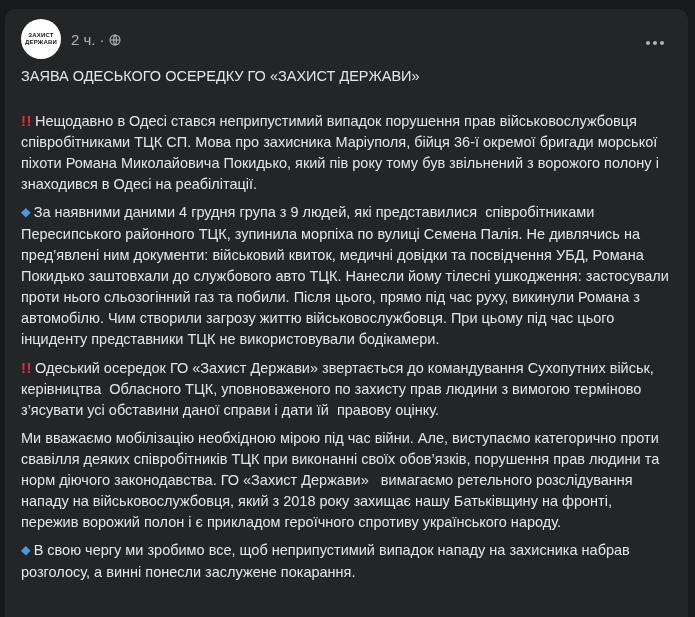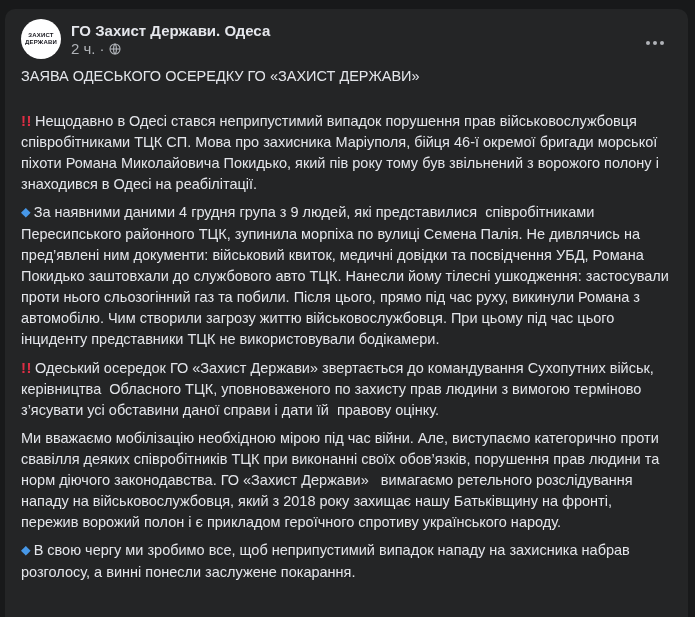--- a/index.html
+++ b/index.html
@@ -70,21 +70,20 @@
 <body>
 
 <div class="post-card">
 
   <div class="post-header">
     <div class="avatar">
       <span>ЗАХИСТ</span>
       <span>ДЕРЖАВИ</span>
     </div>
     <div class="header-text">
-      <span class="author-name">ГО Захист Держави. Одеса</span>
       <span class="meta-row">
         <span>2 ч.</span>
         <span>·</span>
         <span class="globe-icon">
           <svg width="12" height="12" viewBox="0 0 12 12" fill="none" stroke="#b0b3b8" stroke-width="1.1">
             <circle cx="6" cy="6" r="5"></circle>
             <path d="M1 6h10"></path>
             <path d="M6 1c1.9 1.4 1.9 8.6 0 10"></path>
             <path d="M6 1c-1.9 1.4 -1.9 8.6 0 10"></path>
           </svg>
@@ -95,21 +94,21 @@
 
   <div class="menu-button">
     <i></i>
     <i></i>
     <i></i>
   </div>
 
   <div class="post-body">
     <p class="post-title">ЗАЯВА ОДЕСЬКОГО ОСЕРЕДКУ ГО «ЗАХИСТ ДЕРЖАВИ»</p>
     <div id="paragraphs">
-        <p class="para"><span class="em-red">!!</span><span class="ptext">Нещодавно в Одесі стався неприпустимий випадок порушення прав військовослужбовця співробітниками ТЦК СП. Мова про захисника Маріуполя, бійця 46-ї окремої бригади морської піхоти Романа Миколайовича Покидько, який пів року тому був звільнений з ворожого полону і знаходився в Одесі на реабілітації.</span></p>
+        <p class="para"><span class="em-red">!!</span><span class="ptext">Нещодавно в Одесі стався неприпустимий випадок порушення прав військовослужбовця співробітниками ТЦК СП. Мова про захисника Маріуполя, бійця 36-ї окремої бригади морської піхоти Романа Миколайовича Покидько, який пів року тому був звільнений з ворожого полону і знаходився в Одесі на реабілітації.</span></p>
         <p class="para"><span class="em-blue">◆</span><span class="ptext">За наявними даними 4 грудня група з 9 людей, які представилися  співробітниками Пересипського районного ТЦК, зупинила морпіха по вулиці Семена Палія. Не дивлячись на пред’явлені ним документи: військовий квиток, медичні довідки та посвідчення УБД, Романа Покидько заштовхали до службового авто ТЦК. Нанесли йому тілесні ушкодження: застосували проти нього сльозогінний газ та побили. Після цього, прямо під час руху, викинули Романа з автомобілю. Чим створили загрозу життю військовослужбовця. При цьому під час цього інциденту представники ТЦК не використовували бодікамери.</span></p>
         <p class="para"><span class="em-red">!!</span><span class="ptext">Одеський осередок ГО «Захист Держави» звертається до командування Сухопутних військ, керівництва  Обласного ТЦК, уповноваженого по захисту прав людини з вимогою терміново з’ясувати усі обставини даної справи і дати їй  правову оцінку.</span></p>
         <p class="para"><span class="ptext">Ми вважаємо мобілізацію необхідною мірою під час війни. Але, виступаємо категорично проти свавілля деяких співробітників ТЦК при виконанні своїх обов’язків, порушення прав людини та норм діючого законодавства. ГО «Захист Держави»   вимагаємо ретельного розслідування нападу на військовослужбовця, який з 2018 року захищає нашу Батьківщину на фронті, пережив ворожий полон і є прикладом героїчного спротиву українського народу.</span></p>
         <p class="para"><span class="em-blue">◆</span><span class="ptext">В свою чергу ми зробимо все, щоб неприпустимий випадок нападу на захисника набрав розголосу, а винні понесли заслужене покарання.</span></p>
       </div>
   </div>
 
 </div>
 
 </body></html>

